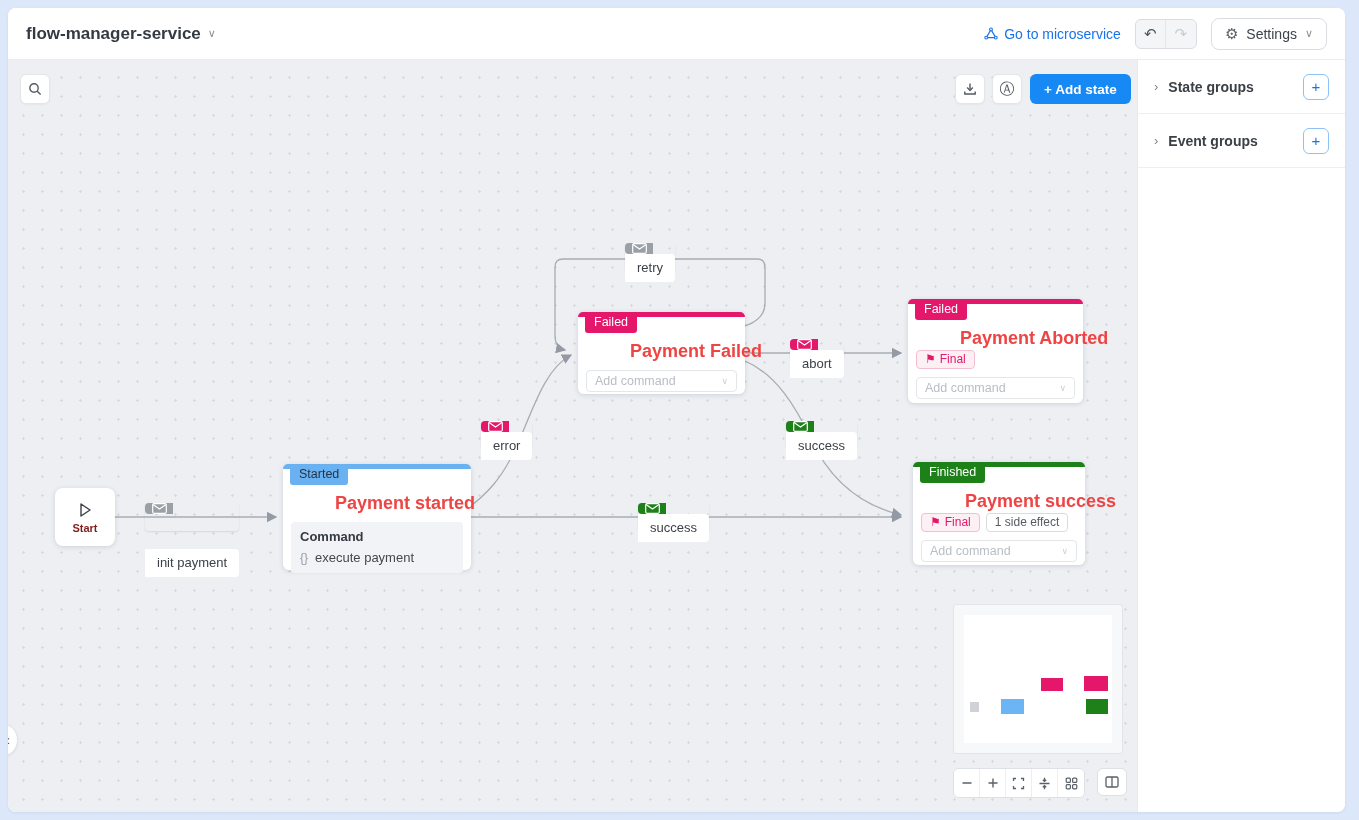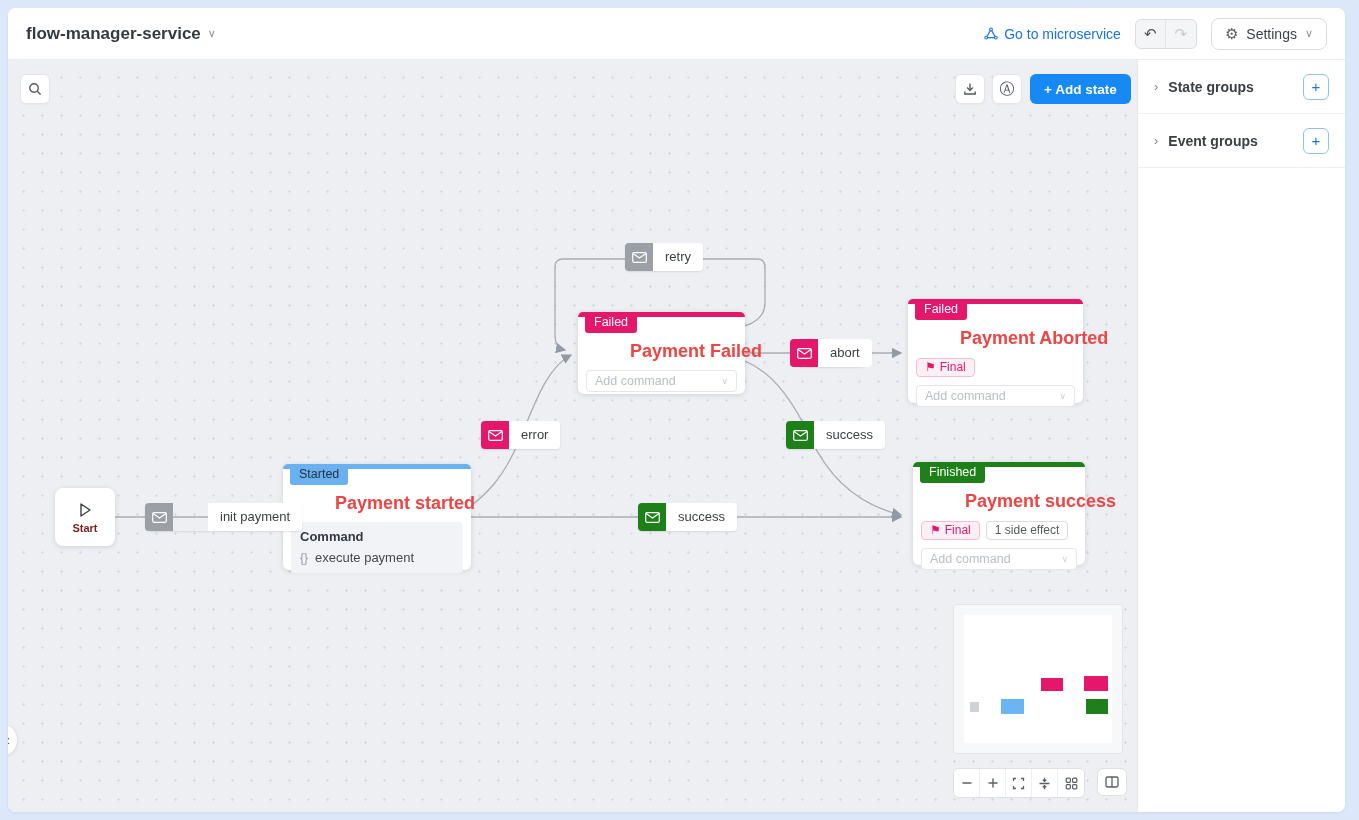--- a/index.html
+++ b/index.html
@@ -48,21 +48,21 @@
     position:absolute; width:30px; height:30px; background:#fff;
     border:1px solid #e3e5e9; border-radius:6px; display:flex; align-items:center; justify-content:center;
     color:#555b63; cursor:pointer; box-shadow:0 1px 2px rgba(0,0,0,.04); font-size:15px;
   }
   .add-state {
     position:absolute; left:1022px; top:14px; height:30px; padding:0 14px;
     background:#1789f4; border:none; border-radius:6px; color:#fff; font-size:13.5px; font-weight:600;
     display:flex; align-items:center; cursor:pointer; font-family:"Liberation Sans",sans-serif;
   }
   
-  .chip { position:absolute; display:flex; height:28px; box-shadow:0 1px 2px rgba(0,0,0,.10); border-radius:4px; cursor:pointer; }
+  .chip { position:absolute; display:flex; height:28px; box-shadow:0 1px 2px rgba(0,0,0,.10); border-radius:4px; cursor:pointer;flex-direction:column; }
   .chip-icon { width:28px; height:28px; border-radius:4px 0 0 4px; display:flex; align-items:center; justify-content:center; }
   .chip-label { background:#fff; padding:0 12px; border-radius:0 4px 4px 0; font-size:13px; color:#3c4147; line-height:28px; white-space:nowrap; }
   .c-grey  { background:#9aa0a6; }
   .c-pink  { background:#e4176b; }
   .c-green { background:#1d8019; }
   
   .node {
     position:absolute; background:#fff; border-radius:6px; padding:26px 8px 8px;
     box-shadow:0 1px 5px rgba(40,50,70,.16); cursor:pointer;
   }
@@ -76,21 +76,21 @@
   }
   .node.blue .badge { color:#273442; }
   .node.pink .badge, .node.green .badge { color:#fff; }
   .node-title { font-size:18px; font-weight:700; color:#ef4444; margin-top:3px; white-space:nowrap;padding-left:44px; }
   .select {
     margin-top:8px; height:22px; border:1px solid #e4e6e9; border-radius:4px; background:#fff;
     display:flex; align-items:center; justify-content:space-between; padding:0 8px;
     font-size:12.5px; color:#b9bec6; cursor:pointer;
   }
   .select .chev { color:#ccd0d6; font-size:9px; }
-  .tags { display:flex; gap:6px; margin-top:9px; }
+  .tags { display:flex; gap:6px; margin-top:1px; }
   .tag { font-size:12px; border-radius:4px; padding:1px 8px 2px; white-space:nowrap; }
   .tag-final { border:1px solid #f3bed3; background:#fdf0f5; color:#e4176b; }
   .tag-side  { border:1px solid #d9dbde; background:#fff; color:#565b61; }
   .flag { margin-right:4px; }
   .cmd-panel { margin-top:8px; background:#f2f3f6; border-radius:4px; padding:7px 9px 8px; }
   .cmd-head { font-size:13px; font-weight:700; color:#333a42; margin-bottom:6px; }
   .cmd-item { font-size:13px; color:#43484e; display:flex; gap:7px; align-items:center; }
   .braces { color:#979ca4; font-size:12px; }
   .start-node {
     position:absolute; width:60px; height:58px; background:#fff; border-radius:8px;

